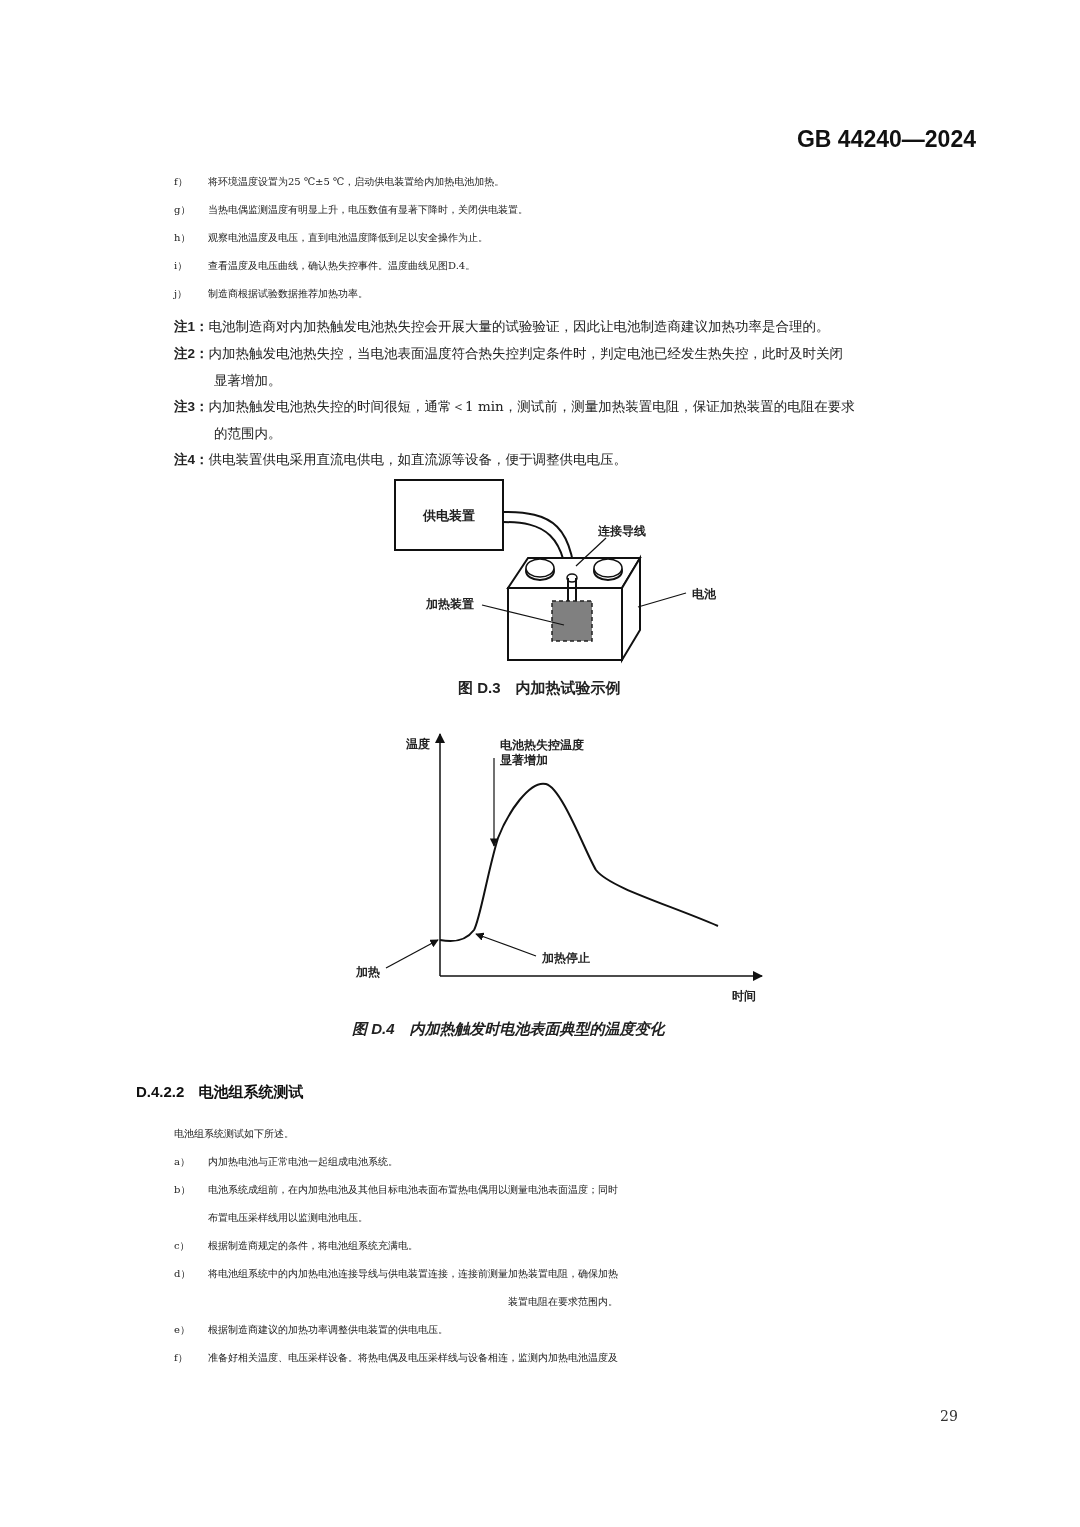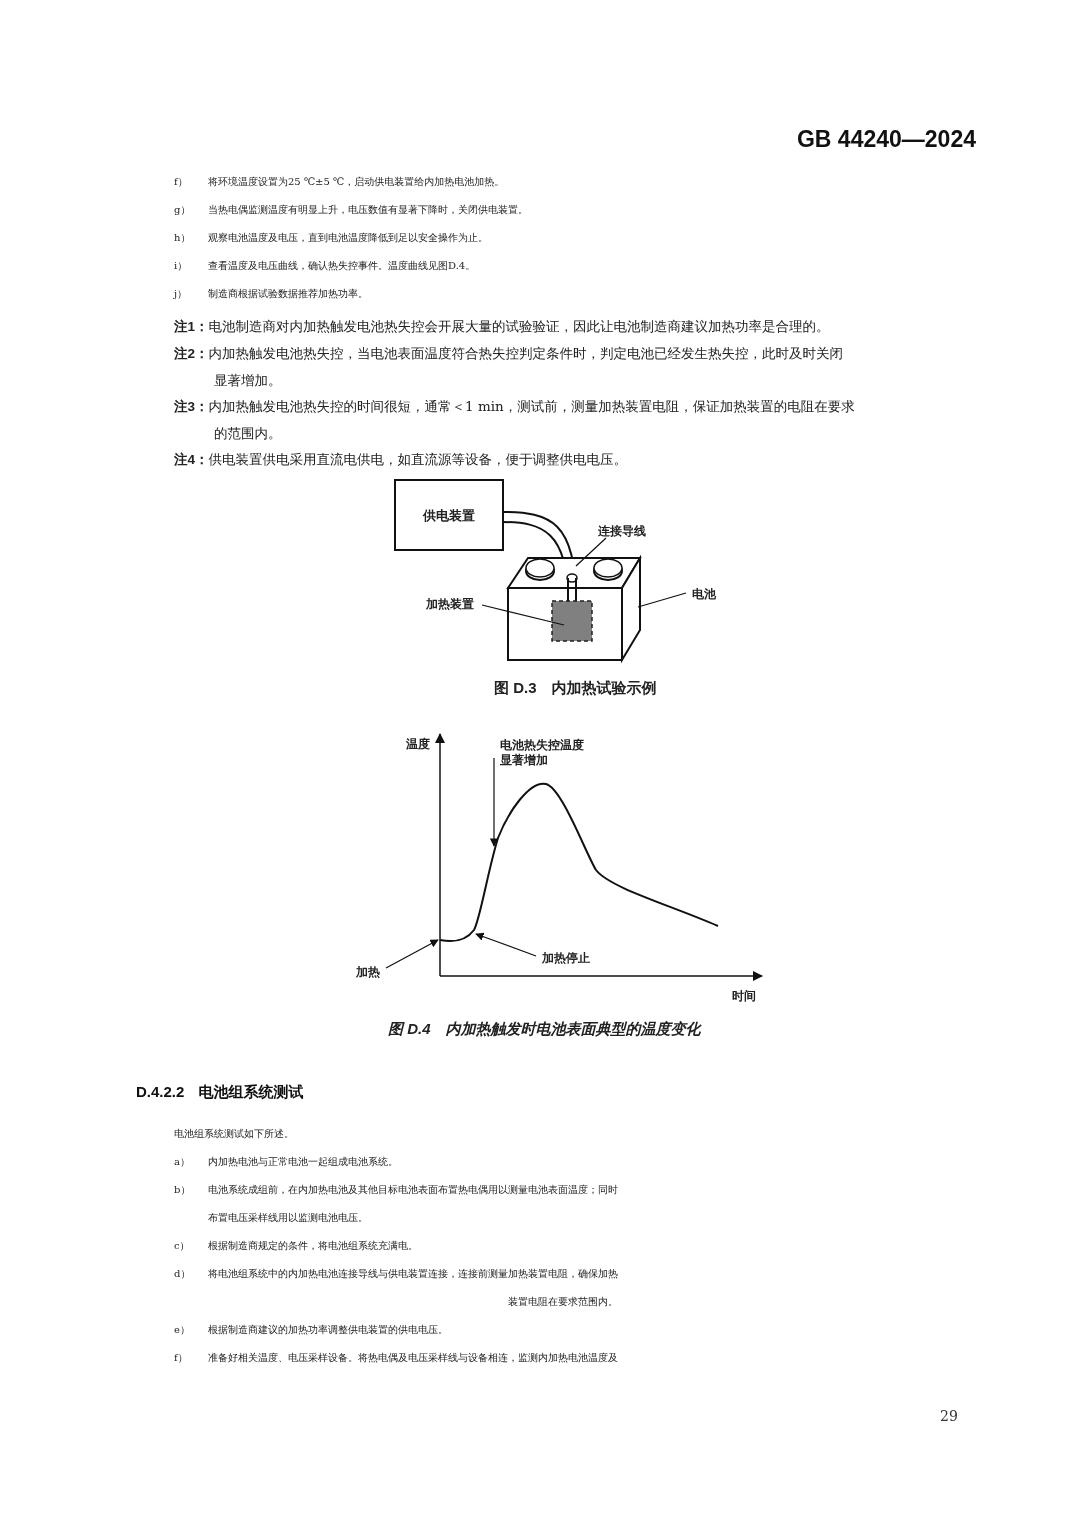--- a/index.html
+++ b/index.html
@@ -6,21 +6,21 @@
     body { width: 1080px; height: 1527px; position: relative; overflow: hidden;
            font-family: "DejaVu Serif", "Liberation Serif", serif; color: #222; }
     .abs { position: absolute; }
     .std { top: 126px; right: 104px; font-family: "Liberation Sans", "DejaVu Sans", sans-serif;
            font-weight: bold; font-size: 23px; color: #111; }
     .line { font-size: 10px; line-height: 28px; white-space: nowrap; }
     .marker { display: inline-block; width: 34px; }
     .note { font-size: 13.5px; line-height: 26px; white-space: nowrap; }
     .note b { font-family: "Liberation Sans", "DejaVu Sans", sans-serif; font-weight: bold; }
     .caption { font-family: "Liberation Sans", "DejaVu Sans", sans-serif; font-weight: bold;
-               font-size: 15px; color: #222; white-space: nowrap; margin-left: 36px; }
+               font-size: 15px; color: #222; white-space: nowrap; }
     .heading { font-family: "Liberation Sans", "DejaVu Sans", sans-serif; font-weight: bold;
                font-size: 15px; color: #111; }
     .pagenum { font-size: 14px; color: #333; }
     svg text { font-family: "DejaVu Sans", "Liberation Sans", sans-serif; font-weight: bold; fill: #222; }
   </style>
 </head>
 <body>
 
 <div class="abs std">GB 44240—2024</div>
 

